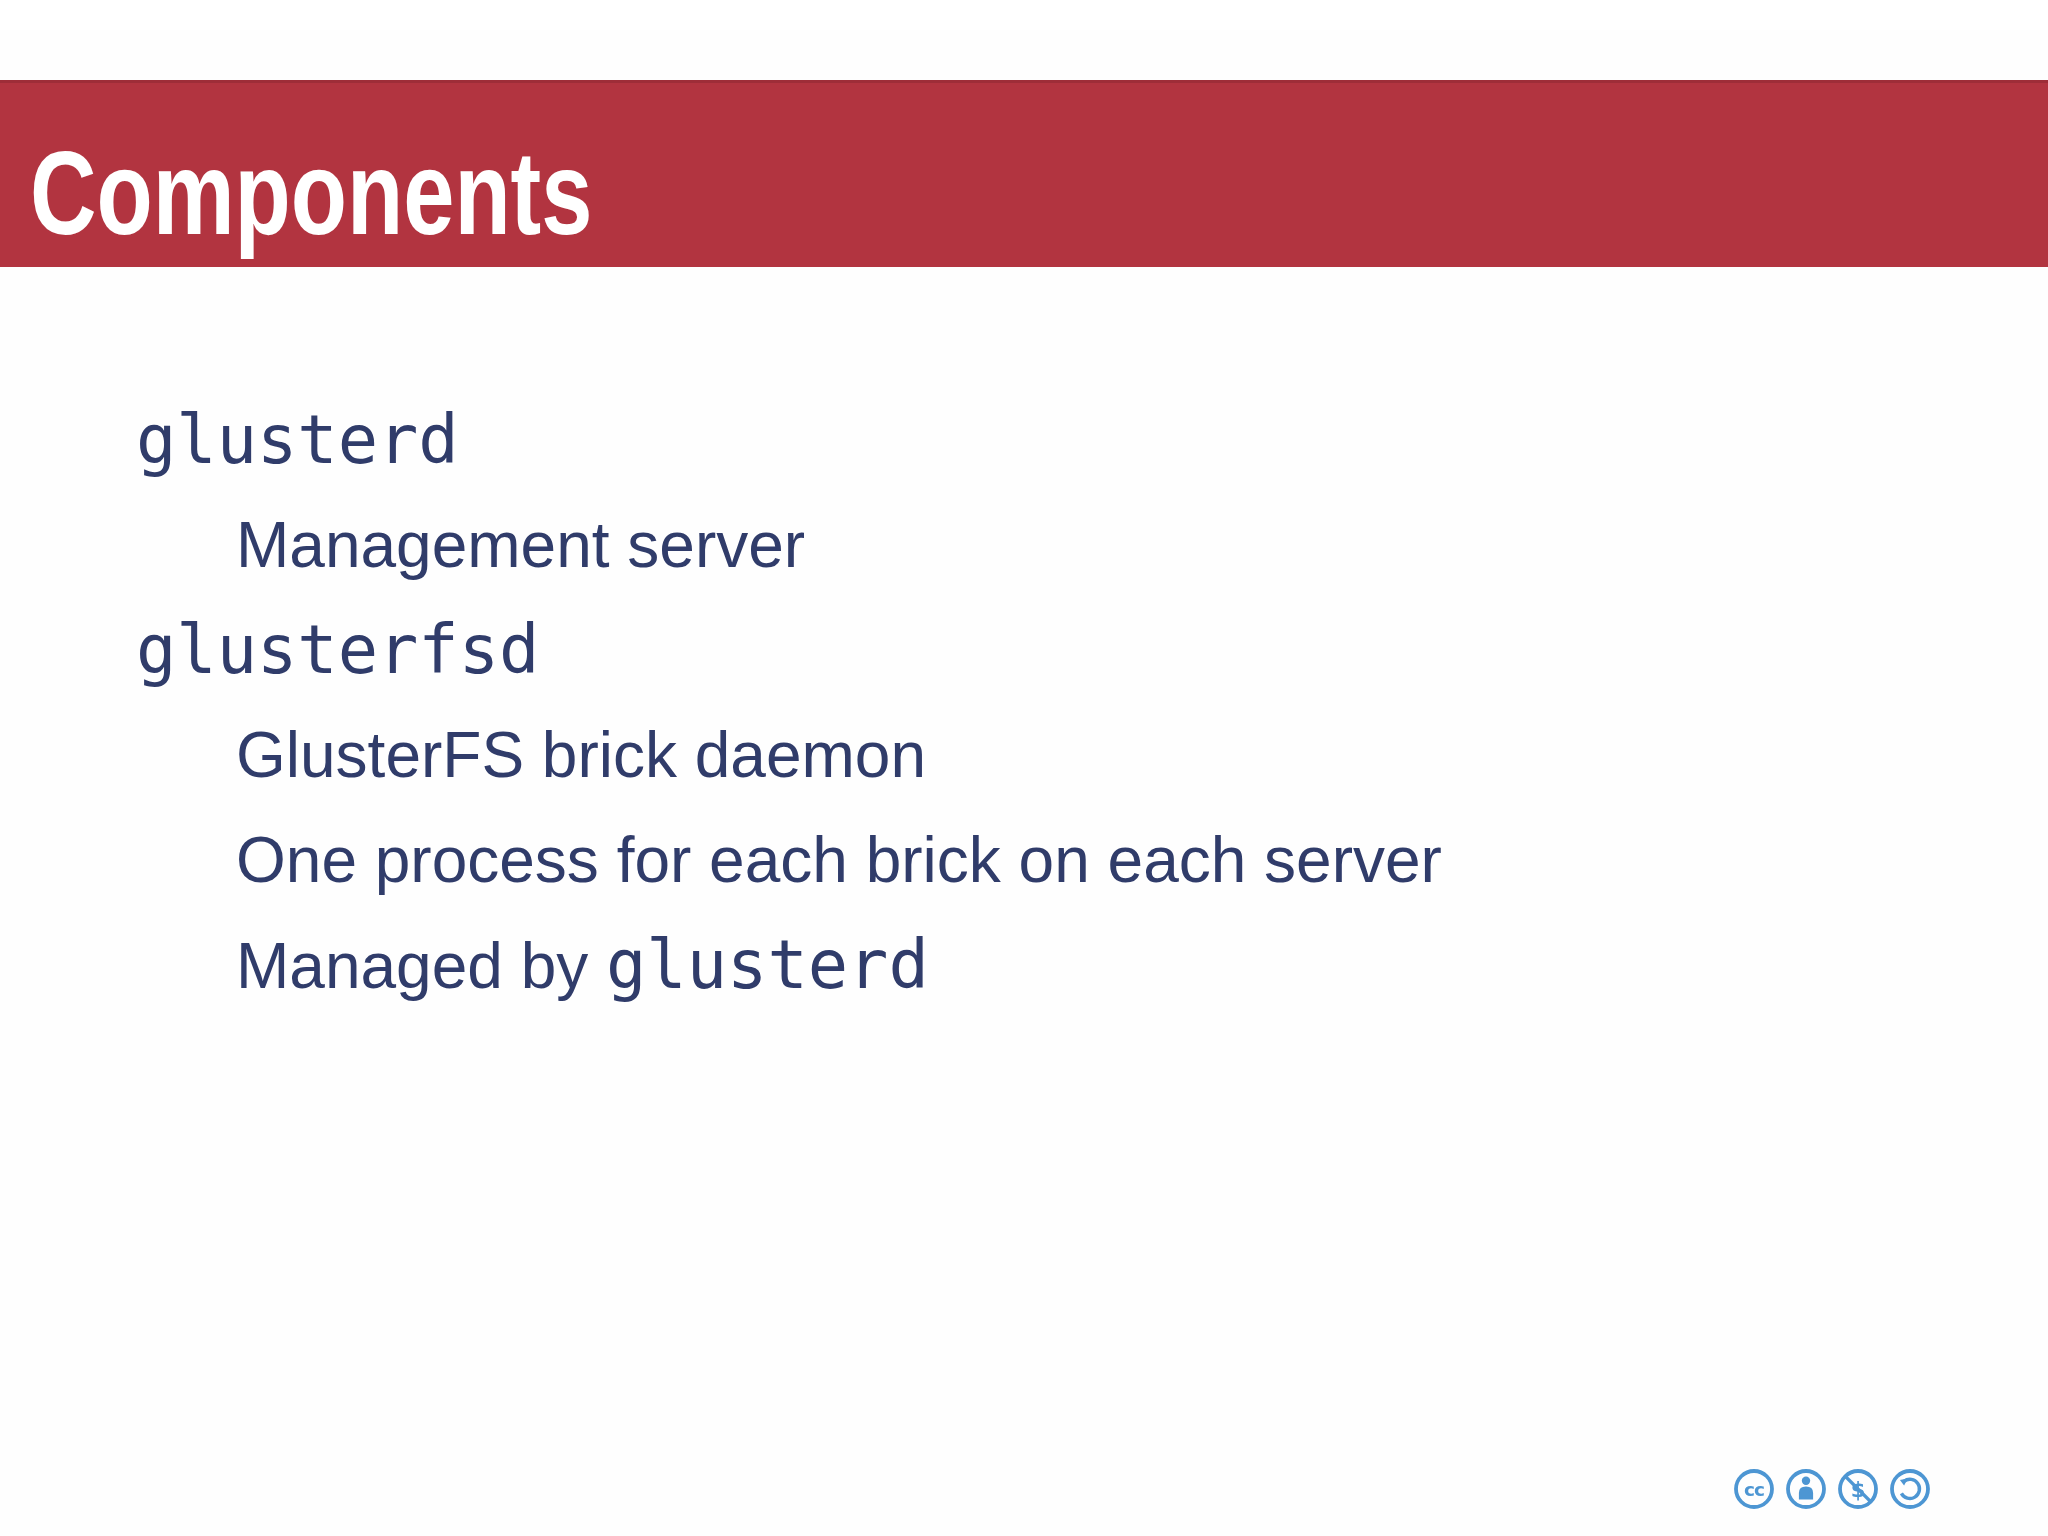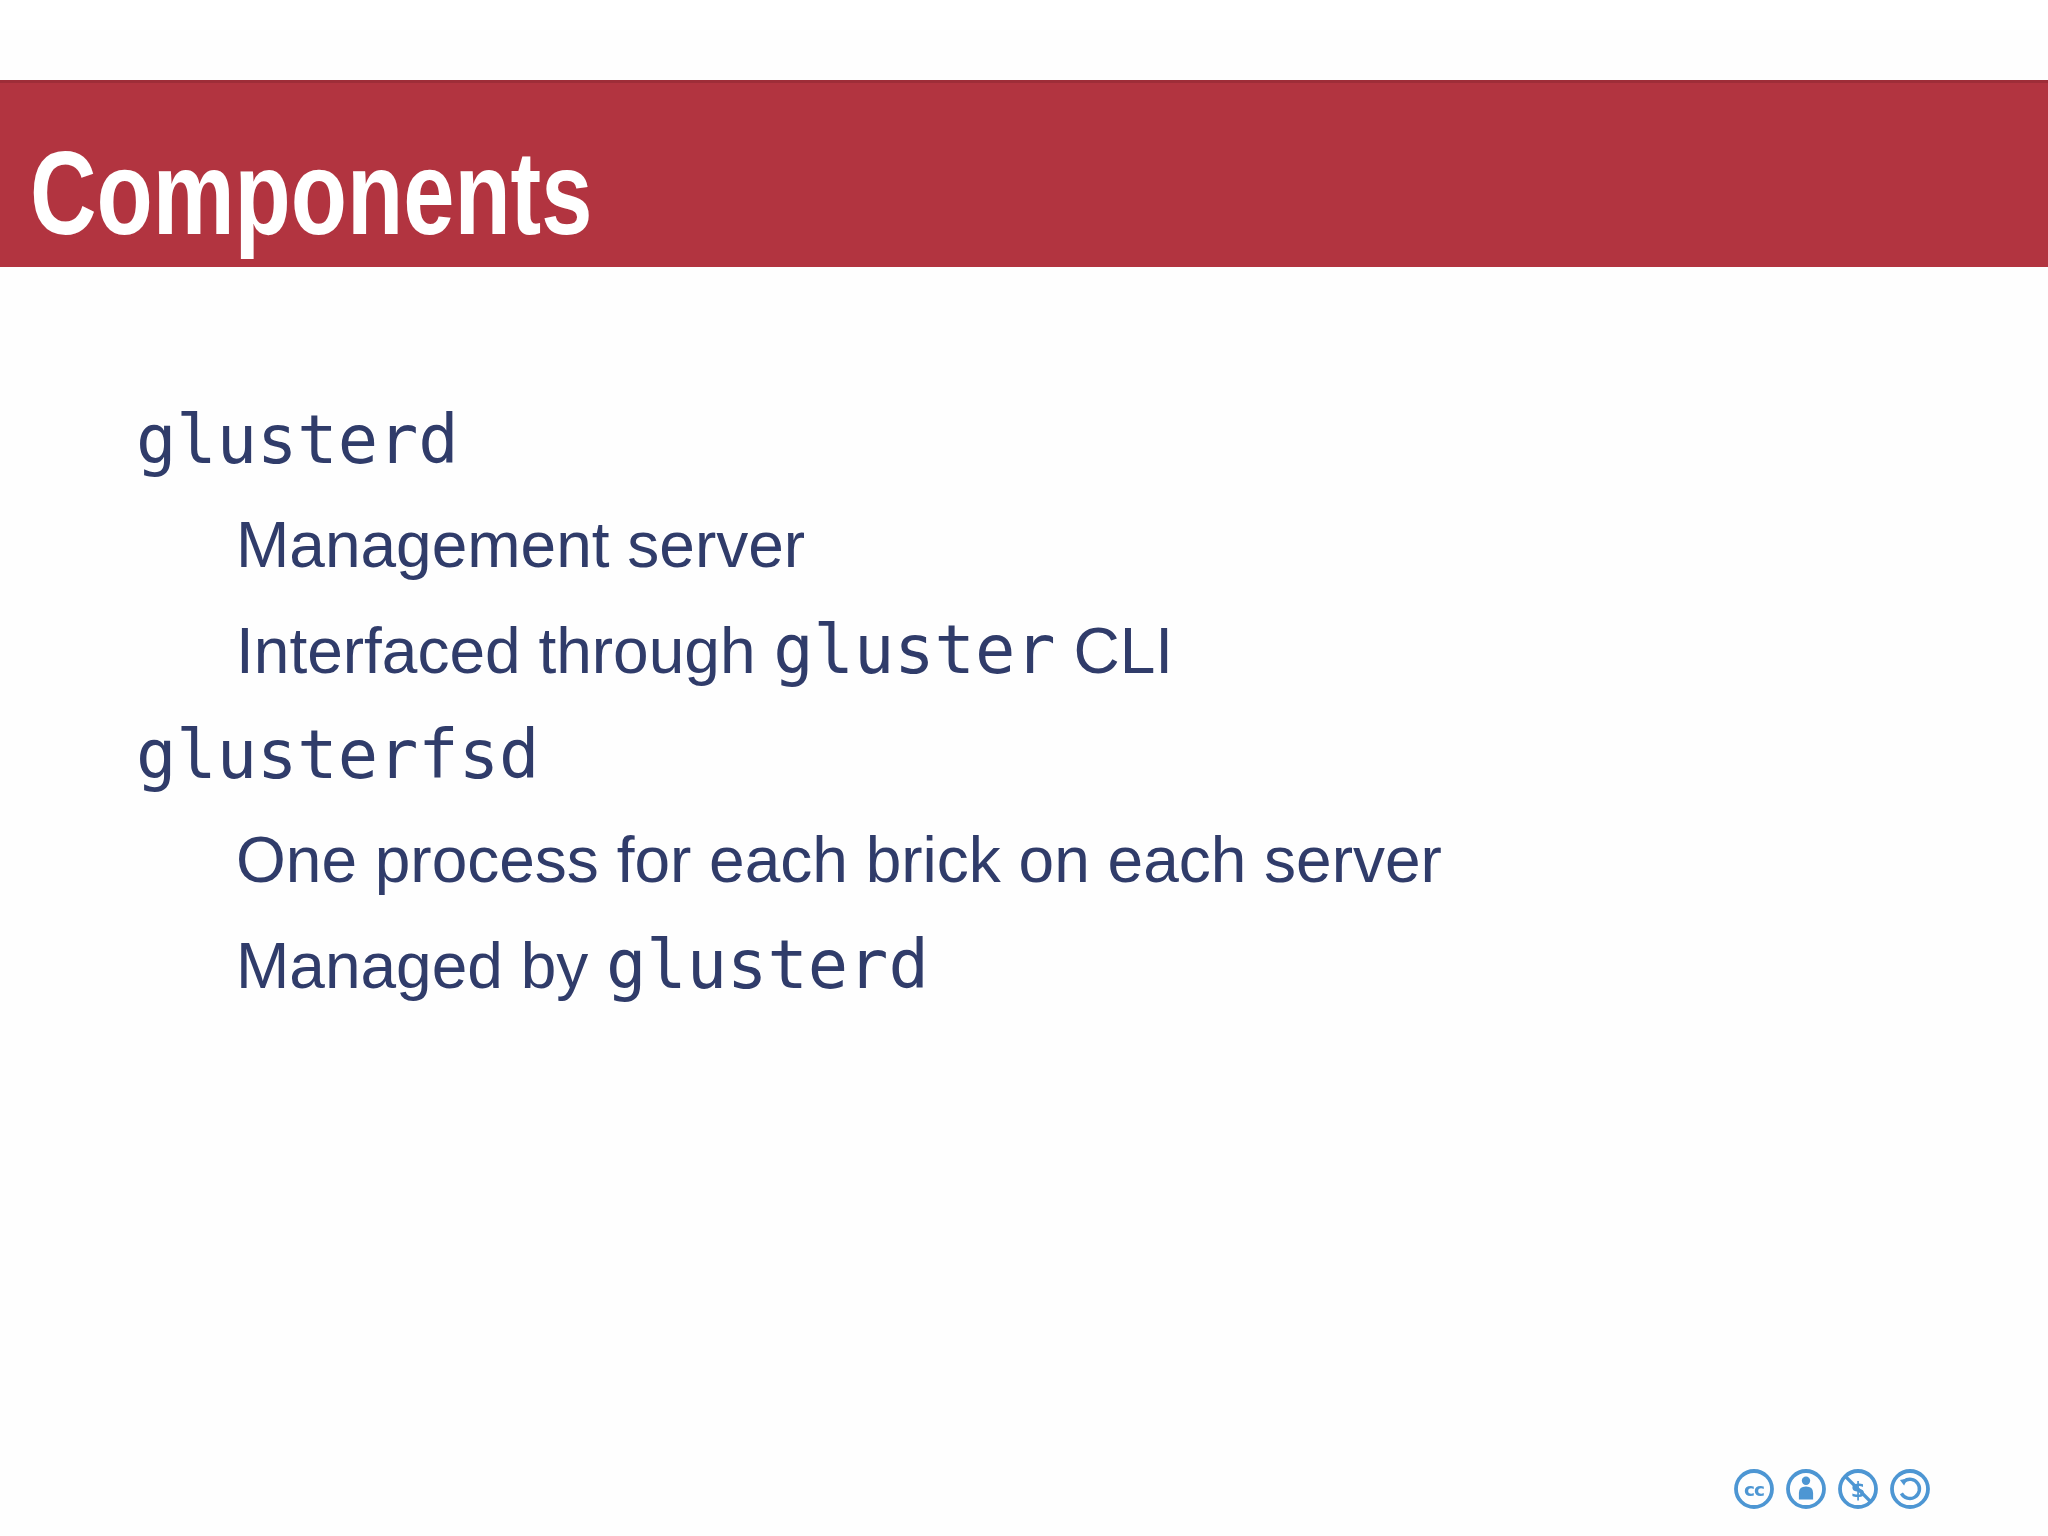--- a/index.html
+++ b/index.html
@@ -72,22 +72,22 @@
 <div class="slide">
 
   <header class="banner">
     <h1 class="title">Components</h1>
   </header>
 
   <main>
     <div class="list" id="component-list">
         <div class="line lvl1"><span class="mono">glusterd</span></div>
         <div class="line lvl2"><span class="sans">Management server</span></div>
-        <div class="line lvl2"><span class="sans">Interfaced through </span><span class="mono">gluster</span><span class="sans"> CLI</span></div>
         <div class="line lvl1"><span class="mono">glusterfsd</span></div>
+        <div class="line lvl2"><span class="sans">GlusterFS brick daemon</span></div>
         <div class="line lvl2"><span class="sans">One process for each brick on each server</span></div>
         <div class="line lvl2"><span class="sans">Managed by </span><span class="mono">glusterd</span></div>
       </div>
   </main>
 
   <div class="license">
     <svg width="44" height="44" viewBox="0 0 44 44">
       <circle cx="22" cy="22" r="18" fill="none" stroke="#4d96d3" stroke-width="3.8"></circle>
       <text x="22" y="28.5" font-size="18.5" font-weight="bold" fill="#4d96d3" text-anchor="middle" font-family="DejaVu Sans, sans-serif" letter-spacing="-1">cc</text>
     </svg>

